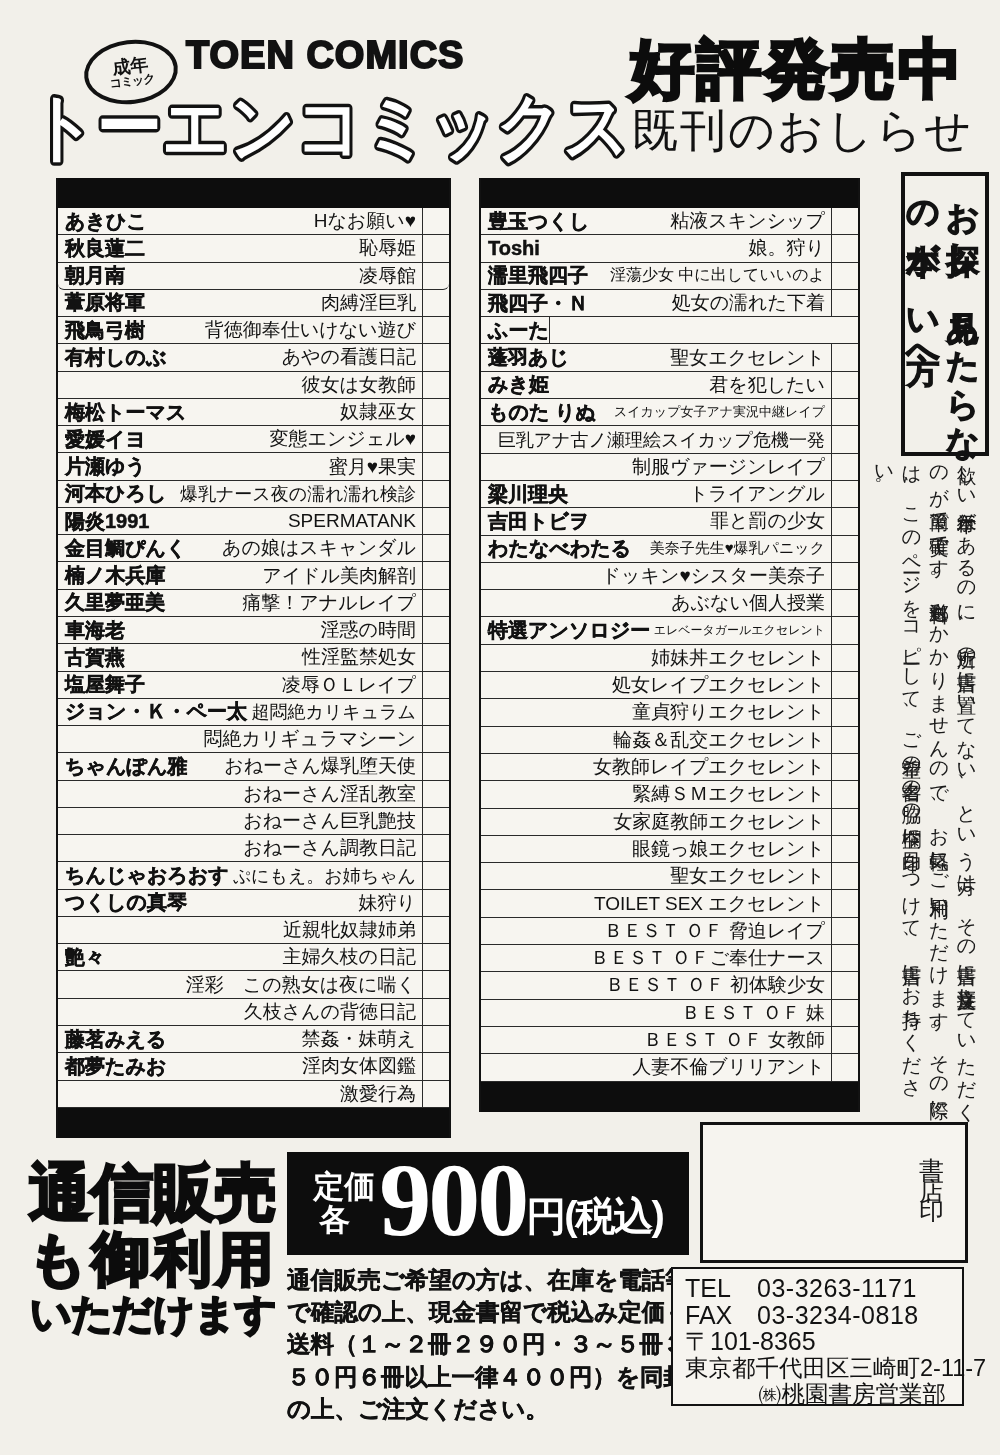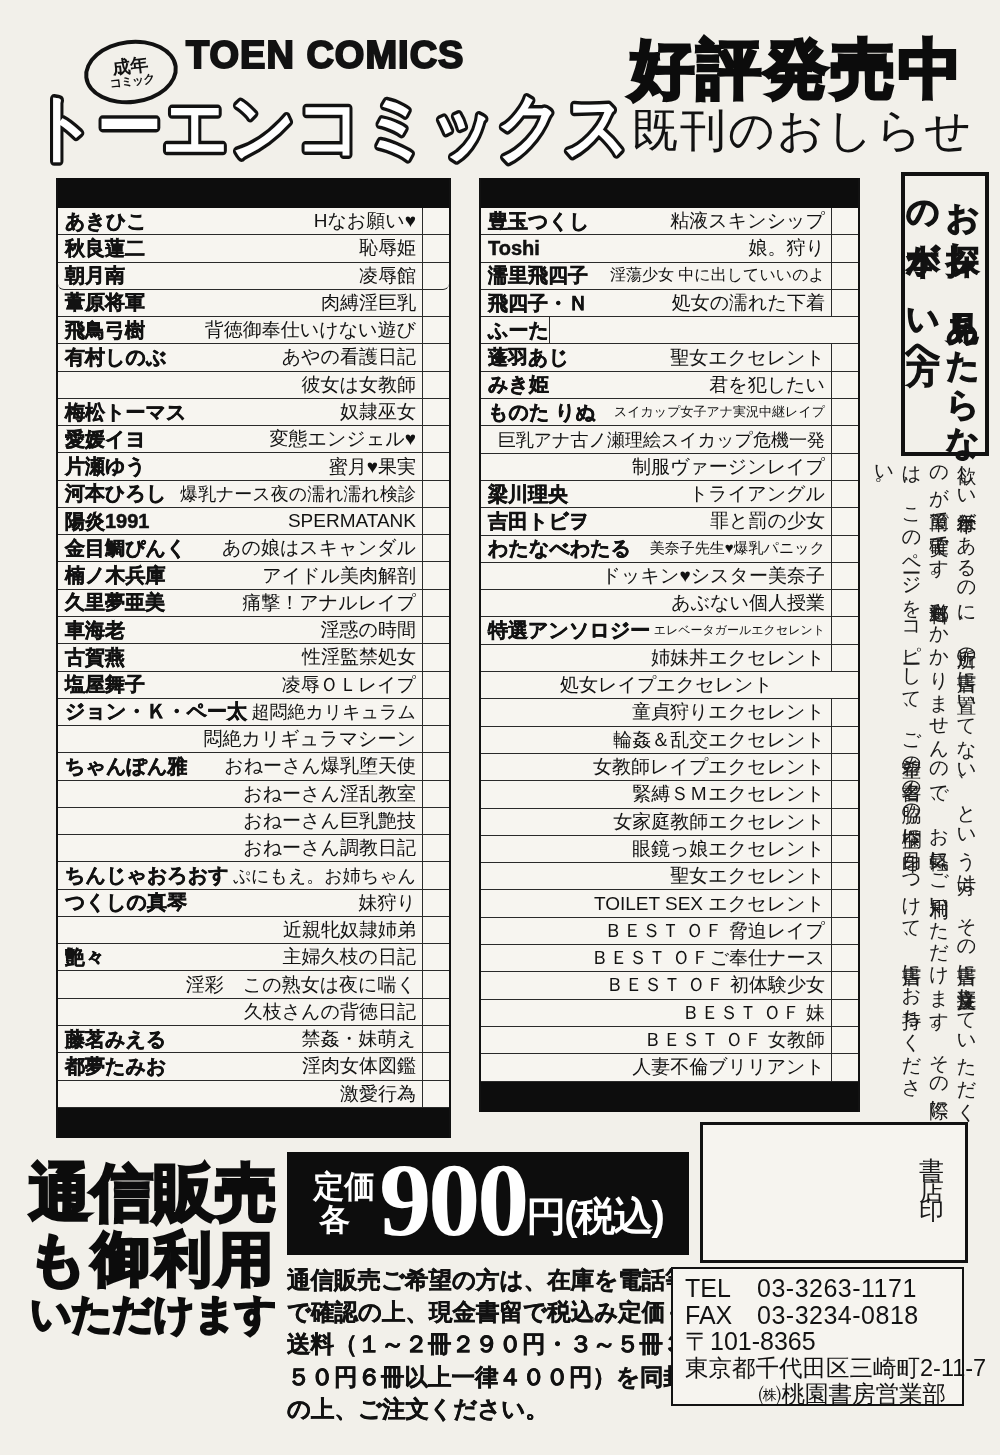--- a/index.html
+++ b/index.html
@@ -352,21 +352,21 @@
       <div class="row" style="height: 27.3px;">
         <span class="author">特選アンソロジー</span>
         <span class="title" style="font-size: 12px;">エレベータガールエクセレント</span>
         <div class="check"></div>
       </div>
       <div class="row" style="height: 27.3px;">
         <span class="author"></span>
         <span class="title">姉妹丼エクセレント</span>
         <div class="check"></div>
       </div>
-      <div class="row" style="height: 27.3px; flex-direction: column;">
+      <div class="row" style="height: 27.3px;">
         <span class="author"></span>
         <span class="title">処女レイプエクセレント</span>
         <div class="check"></div>
       </div>
       <div class="row" style="height: 27.3px;">
         <span class="author"></span>
         <span class="title">童貞狩りエクセレント</span>
         <div class="check"></div>
       </div>
       <div class="row" style="height: 27.3px;">

